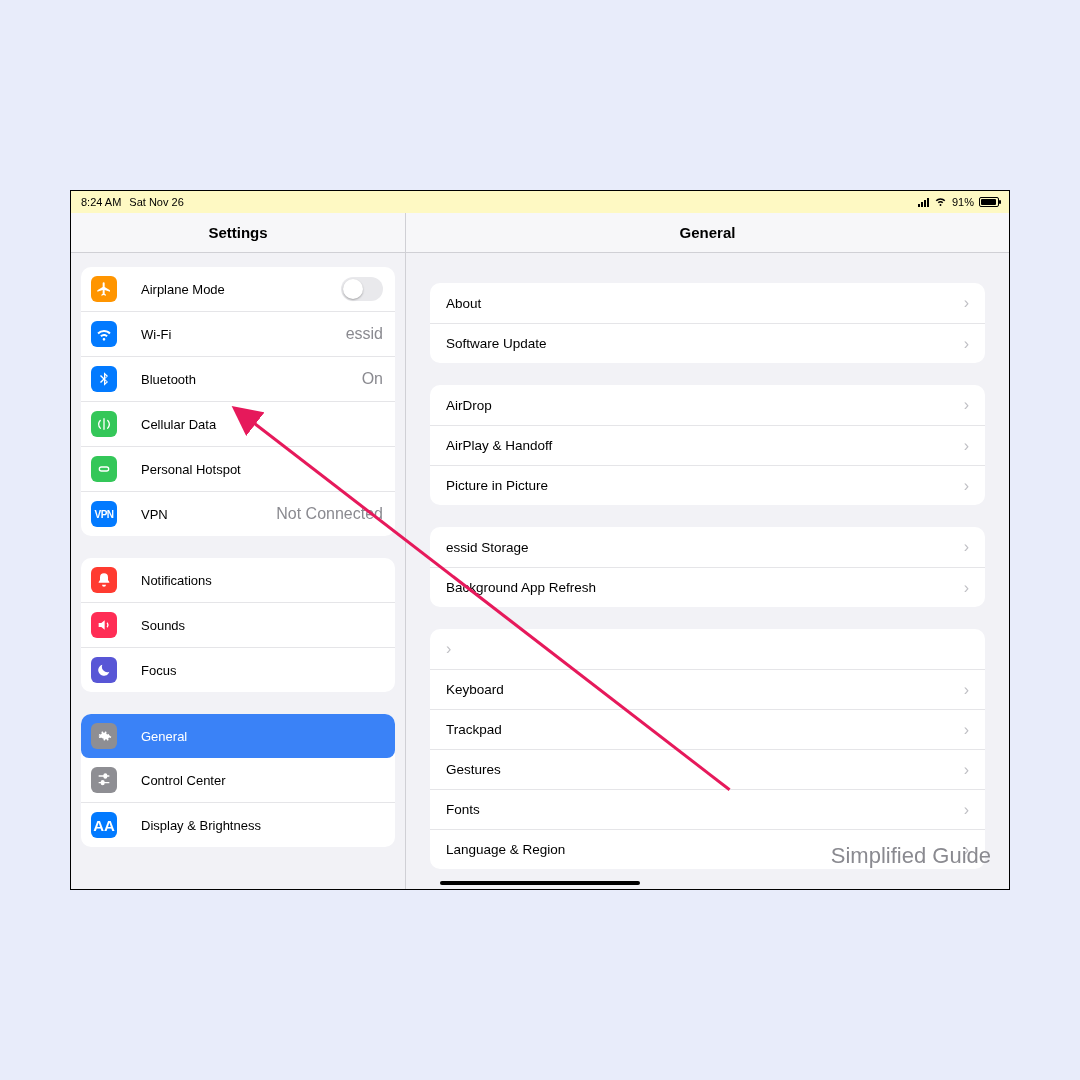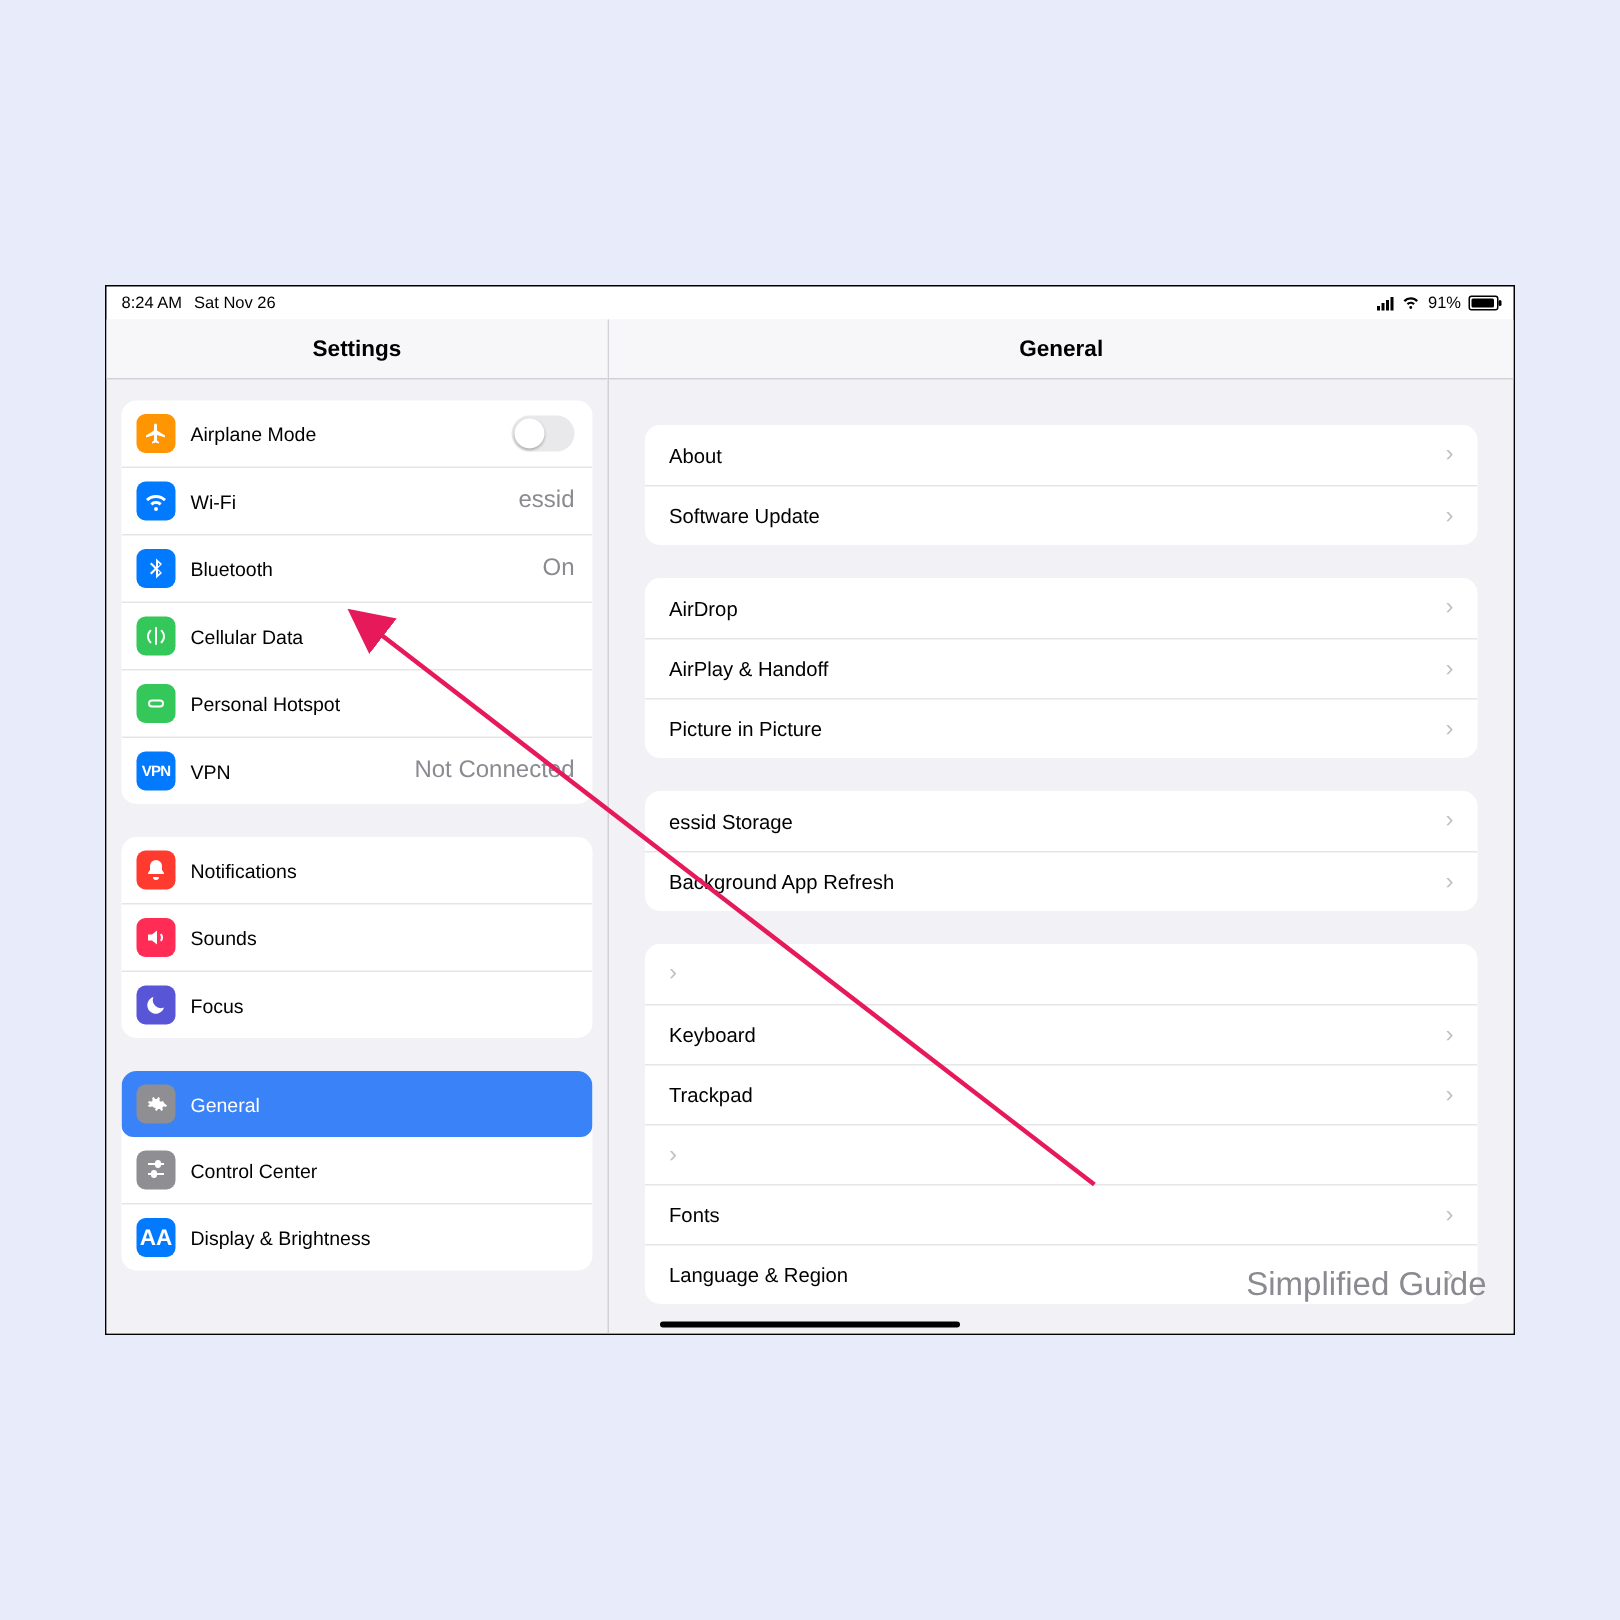--- a/index.html
+++ b/index.html
@@ -9,21 +9,21 @@
     background: #e8ecfa;
     font-family: -apple-system, "Helvetica Neue", Arial, sans-serif;
     display: flex;
     align-items: center;
     justify-content: center;
   }
   .device {
     position: relative;
     width: 940px;
     height: 700px;
-    background: #ffffff;
+    background: #fef9c3;
     border: 1.5px solid #000;
     overflow: hidden;
   }
   .status-bar {
     position: absolute;
     top: 0; left: 0; right: 0;
     height: 22px;
     display: flex;
     align-items: center;
     justify-content: space-between;
@@ -64,21 +64,21 @@
     margin-bottom:22px;
     overflow:hidden;
   }
   .row {
     display:flex;
     align-items:center;
     padding: 9px 12px 9px 10px;
     min-height: 40px;
     font-size:13px;
     position:relative;
-    gap:10px;
+    gap:24px;
   }
   .row + .row { border-top:1px solid #e5e5e8;}
   .row.selected { background:#3a82f7; color:#fff; border-radius:8px;}
   .row.selected + .row { border-top:none;}
   .icon {
     width:26px; height:26px; border-radius:6px; flex:none;
     display:flex; align-items:center; justify-content:center;
     color:#fff; font-size:14px;
   }
   .row .label { flex:1; }
@@ -305,20 +305,21 @@
           </div>
           <div class="row">
             <span class="label">Keyboard</span>
             <span class="chev">›</span>
           </div>
           <div class="row">
             <span class="label">Trackpad</span>
             <span class="chev">›</span>
           </div>
           <div class="row">
+            <span class="label">Gestures</span>
             <span class="chev">›</span>
           </div>
           <div class="row">
             <span class="label">Fonts</span>
             <span class="chev">›</span>
           </div>
           <div class="row">
             <span class="label">Language &amp; Region</span>
             <span class="chev">›</span>
           </div>

